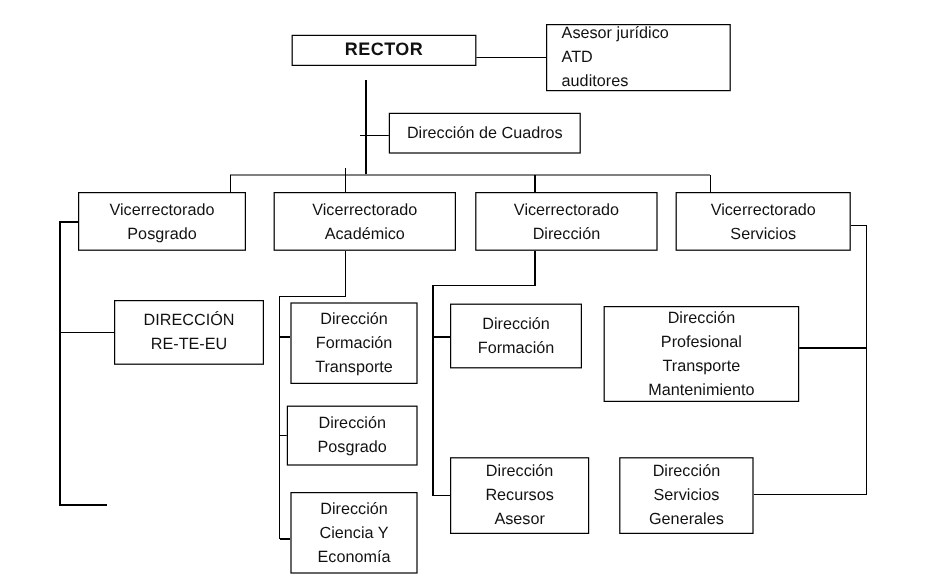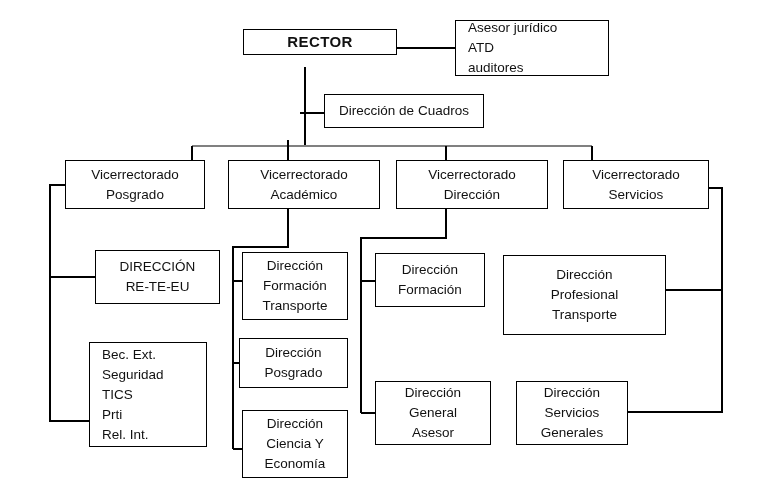--- a/index.html
+++ b/index.html
@@ -131,27 +131,20 @@
   <div class="node" style="left:563px; top:160px; width:146px; height:49px;">
     <span class="node-line">Vicerrectorado</span>
     <span class="node-line">Servicios</span>
   </div>
 
   <div class="node" style="left:95px; top:250px; width:125px; height:54px;">
     <span class="node-line">DIRECCIÓN</span>
     <span class="node-line">RE-TE-EU</span>
   </div>
 
-  <div class="node left-align" style="left:89px; top:342px; width:118px; height:105px;">
-    <span class="node-line">Bec. Ext.</span>
-    <span class="node-line">Seguridad</span>
-    <span class="node-line">TICS</span>
-    <span class="node-line">Prti</span>
-    <span class="node-line">Rel. Int.</span>
-  </div>
 
   <div class="node" style="left:242px; top:252px; width:106px; height:68px;">
     <span class="node-line">Dirección</span>
     <span class="node-line">Formación</span>
     <span class="node-line">Transporte</span>
   </div>
 
   <div class="node" style="left:239px; top:338px; width:109px; height:50px;">
     <span class="node-line">Dirección</span>
     <span class="node-line">Posgrado</span>
@@ -163,28 +156,29 @@
     <span class="node-line">Economía</span>
   </div>
 
   <div class="node" style="left:375px; top:253px; width:110px; height:54px;">
     <span class="node-line">Dirección</span>
     <span class="node-line">Formación</span>
   </div>
 
   <div class="node" style="left:375px; top:381px; width:116px; height:64px;">
     <span class="node-line">Dirección</span>
-    <span class="node-line">General</span>
+    <span class="node-line">Recursos</span>
     <span class="node-line">Asesor</span>
   </div>
 
   <div class="node" style="left:503px; top:255px; width:163px; height:80px;">
     <span class="node-line">Dirección</span>
     <span class="node-line">Profesional</span>
     <span class="node-line">Transporte</span>
+    <span class="node-line">Mantenimiento</span>
   </div>
 
   <div class="node" style="left:516px; top:381px; width:112px; height:64px;">
     <span class="node-line">Dirección</span>
     <span class="node-line">Servicios</span>
     <span class="node-line">Generales</span>
   </div>
 
 </div>
 

